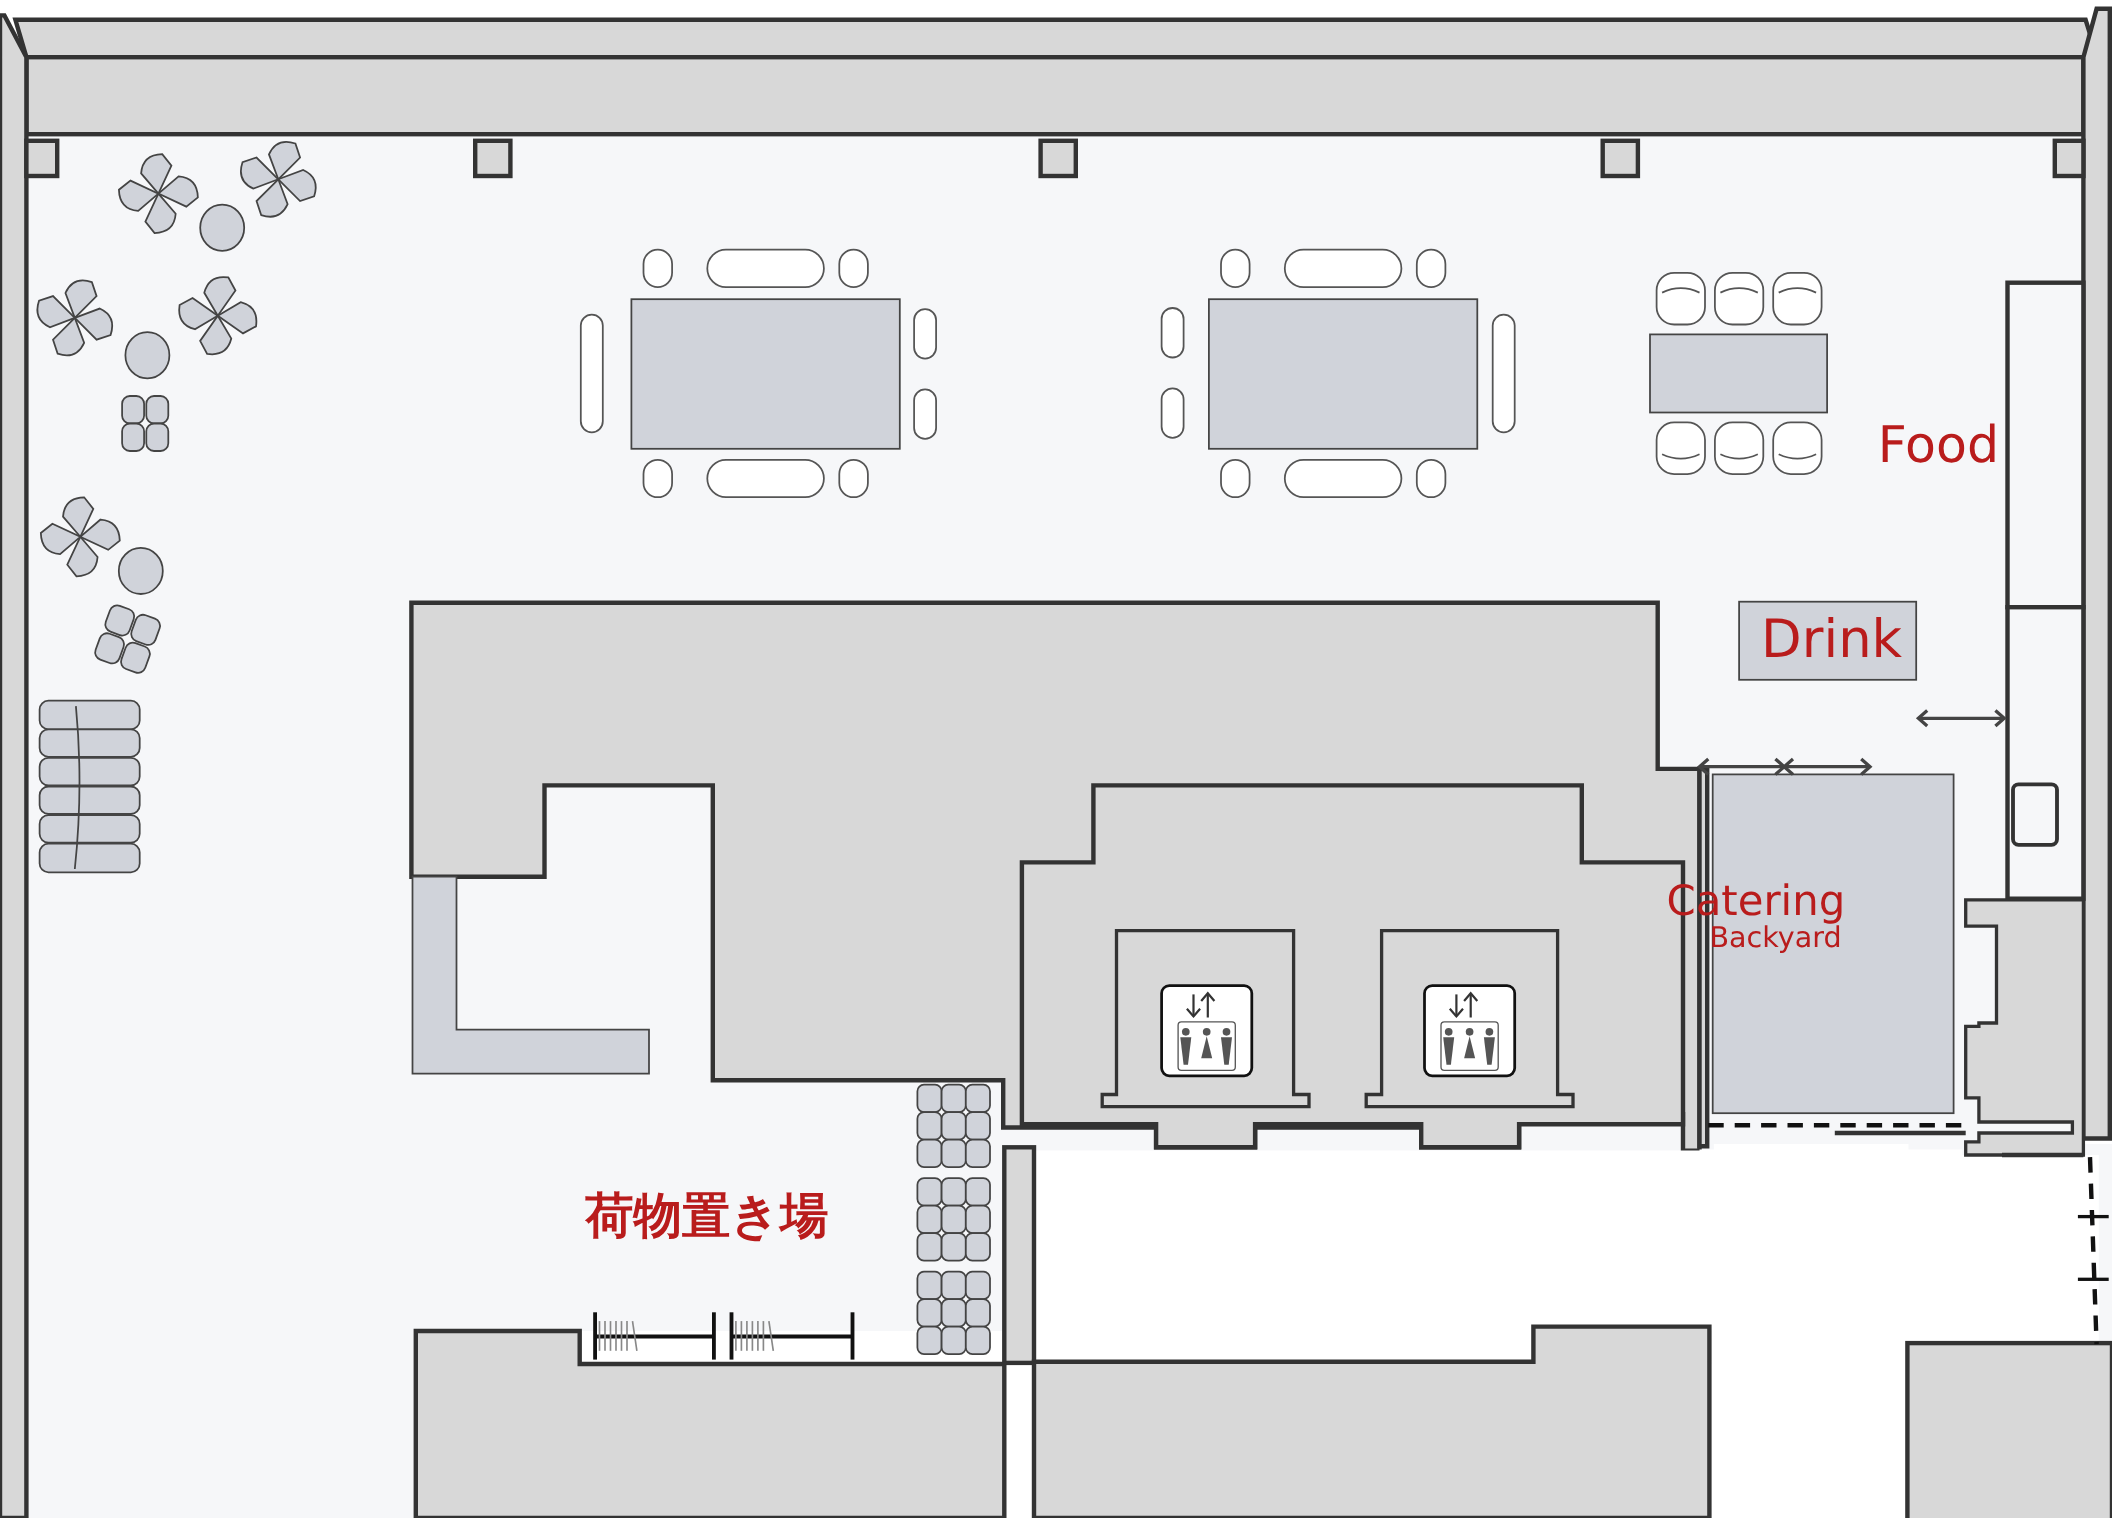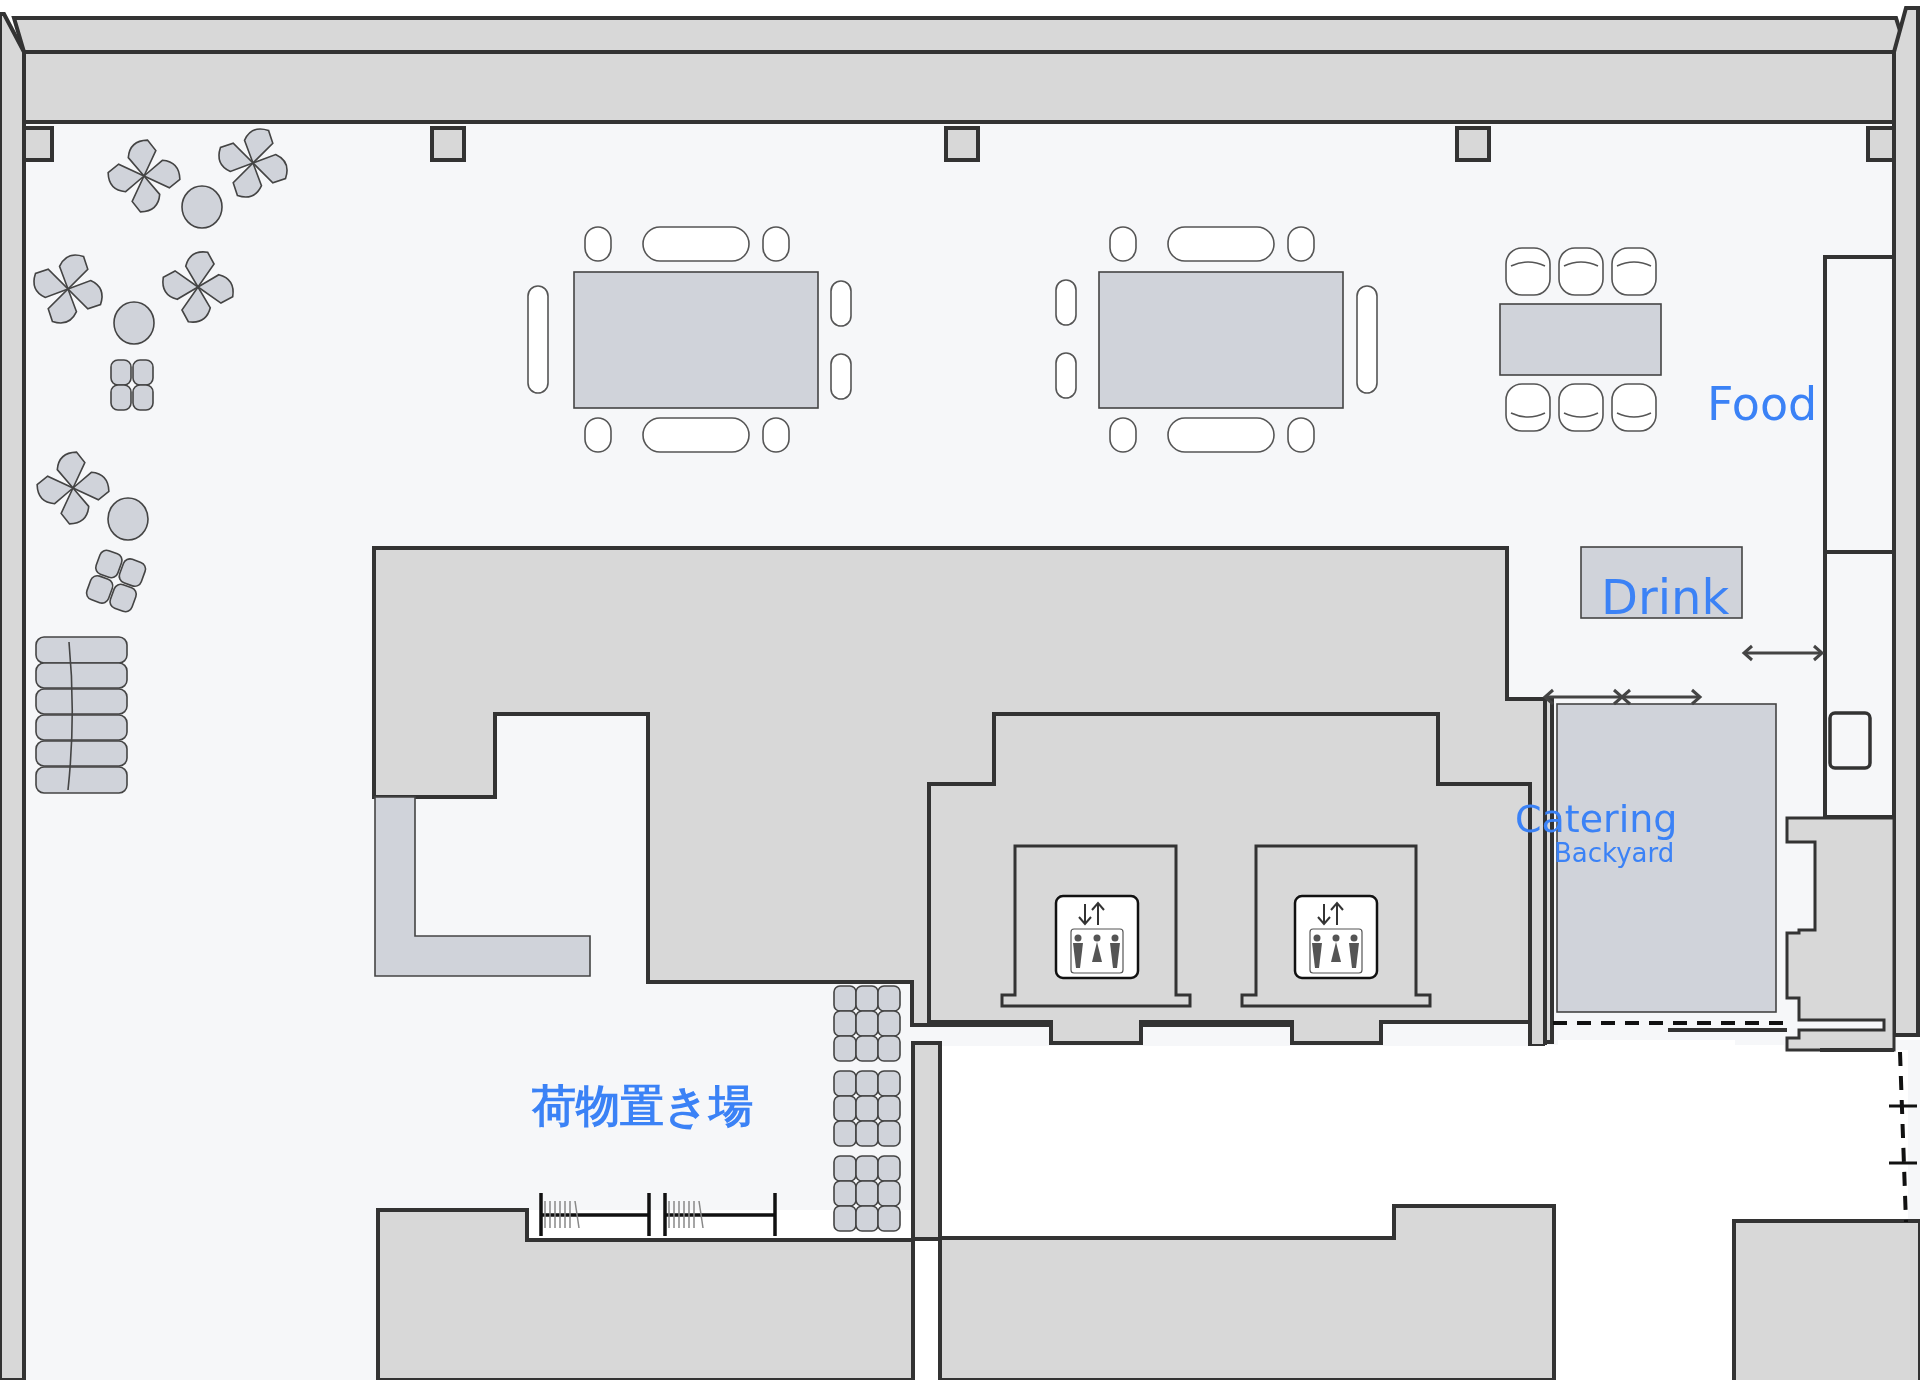--- a/index.html
+++ b/index.html
@@ -7,21 +7,21 @@
   svg { display: block; position: absolute; left: 0; top: 0; }
   .wall { fill: #d8d8d8; stroke: #333333; stroke-width: 4; }
   .wall-thin { fill: #d8d8d8; stroke: #333333; stroke-width: 3; }
   .floor { fill: #f6f7f9; }
   .furn { fill: #d0d3da; stroke: #444444; stroke-width: 1.6; }
   .chair { fill: #ffffff; stroke: #555555; stroke-width: 1.6; }
   .counter { fill: #f6f7f9; stroke: #333333; stroke-width: 4; }
   .dash { stroke: #111111; stroke-width: 4; stroke-dasharray: 14 10; fill: none; }
   .arrow { stroke: #444444; stroke-width: 3; fill: none; }
   .html-label {
-    position: absolute; font-family: "DejaVu Sans", sans-serif; color: #3b82f6;
+    position: absolute; font-family: "DejaVu Sans", sans-serif; color: #b91c1c;
     white-space: nowrap; line-height: 1.05;
   }
 </style>
 </head>
 <body>
 
 <svg width="1920" height="1380" viewBox="0 0 1920 1380">
 
   <rect x="0" y="0" width="1920" height="1380" fill="#ffffff"></rect>
 
@@ -291,16 +291,16 @@
       <line x1="679" y1="1201" x2="679" y2="1228"></line>
         <line x1="684" y1="1201" x2="684" y2="1228"></line>
       <line x1="689" y1="1201" x2="689" y2="1228"></line>
         <line x1="694" y1="1201" x2="694" y2="1228"></line>
       <line x1="699" y1="1201" x2="703" y2="1228"></line>
     </g>
   </g>
 </svg>
 
 <div class="html-label" style="left:1707px; top:380px; font-size:46px;">Food</div>
-<div class="html-label" style="left:1601px; top:572px; font-size:48px;">Drink</div>
+<div class="html-label" style="left:1601px; top:556px; font-size:48px;">Drink</div>
 <div class="html-label" style="left:1515px; top:800px; font-size:38px;">Catering</div>
 <div class="html-label" style="left:1554px; top:840px; font-size:26px;">Backyard</div>
 <div class="html-label" style="left:532px; top:1083px; font-size:44px;font-weight:bold;">荷物置き場</div>
 
 </body></html>

